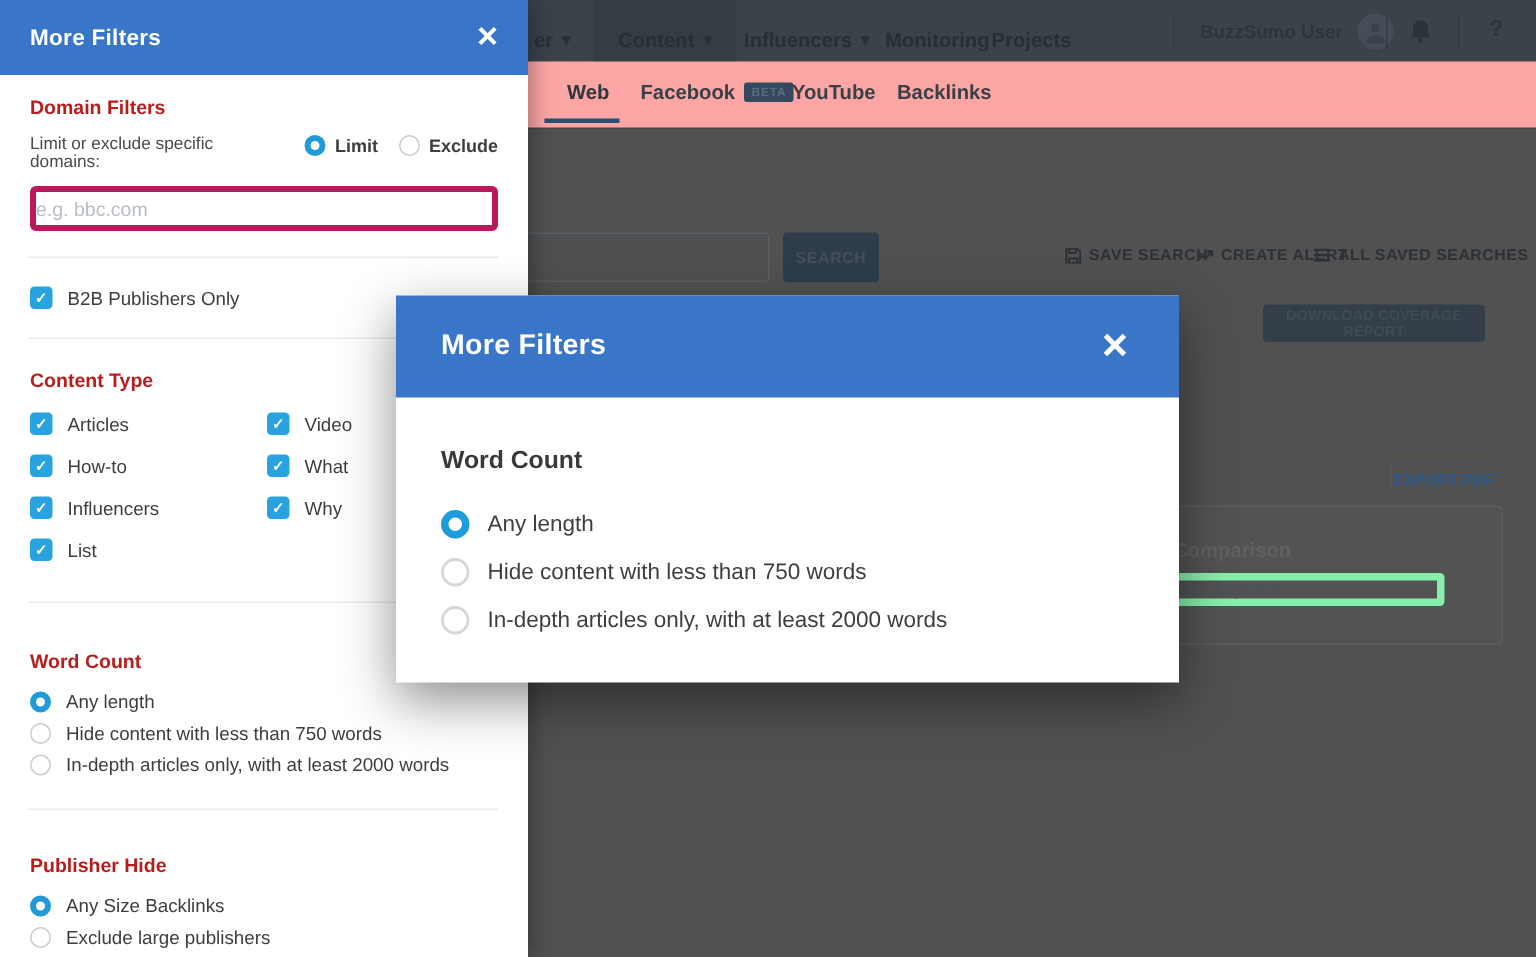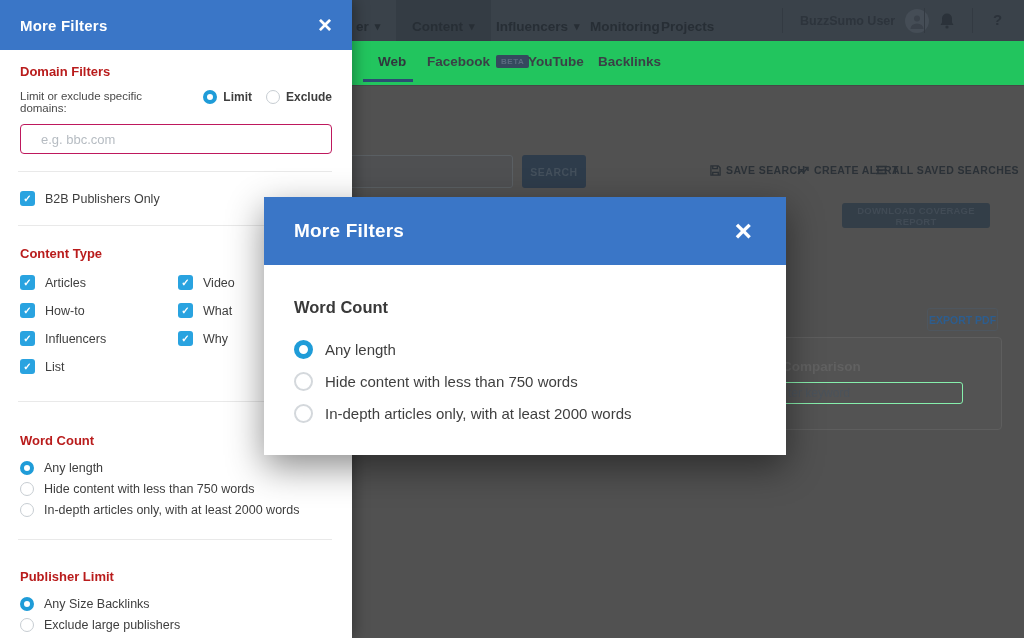--- a/index.html
+++ b/index.html
@@ -13,21 +13,21 @@
   .bg-navitem .chev { font-size:11px; color:#272e35; }
   .bg-navitem.active { background:#343c44; padding:0 16px; }
   .bg-nav .vdiv { position:absolute; top:8px; width:1px; height:25px; background:#333a42; }
   .bg-user { position:absolute; left:800px; top:0; height:41px; display:flex; align-items:center; gap:10px;
              font-size:12.5px; font-weight:bold; color:#2d343c; }
   .bg-avatar { width:24px; height:24px; border-radius:50%; background:#454d56; position:relative; overflow:hidden; }
   .bg-avatar svg { position:absolute; left:4px; top:4px; }
   .bg-bell { position:absolute; left:939px; top:12px; color:#2b323a; }
   .bg-help { position:absolute; left:993px; top:11px; font-size:15px; font-weight:bold; color:#2b323a; }
 
-  .bg-tabsrow { position:absolute; left:0; top:41px; width:1024px; height:45px; background:#22c55e;
+  .bg-tabsrow { position:absolute; left:0; top:41px; width:1024px; height:45px; background:#fca5a5;
                 border-bottom:1px solid #474747; }
   .bg-tab { position:absolute; top:13px; font-size:13.5px; font-weight:bold; color:#3a4046; }
   .bg-tab.active { color:#30373d; }
   .bg-tab-underline { position:absolute; left:363px; top:38px; width:50px; height:3px; background:#2c4d72; }
   .beta-badge { display:inline-block; margin-left:6px; background:#35495e; color:#5b6b80;
                 font-size:8px; font-weight:bold; padding:2px 5px; border-radius:2px; vertical-align:2px; letter-spacing:.5px; }
 
   .bg-main { position:absolute; left:0; top:86px; width:1024px; height:552px; background:#515151; }
 
   .bg-search-input { position:absolute; left:330px; top:155px; width:183px; height:33px;
@@ -42,42 +42,42 @@
   .bg-download { position:absolute; left:842px; top:203px; width:148px; height:25px;
                  background:#333e48; border:none; border-radius:3px;
                  font-family:inherit; font-size:9.5px; font-weight:bold; color:#414b55; letter-spacing:.2px; }
   .bg-export { position:absolute; left:927px; top:308px; width:71px; height:23px;
                background:transparent; border:1px solid #4e565e; border-radius:3px;
                font-family:inherit; font-size:10.5px; font-weight:bold; color:#2d5d8e; }
   .bg-card { position:absolute; left:700px; top:337px; width:302px; height:93px;
              background:#535353; border:1px solid #5e5e5e; border-radius:4px; }
   .bg-card-title { position:absolute; left:81px; top:21px; font-size:13.5px; font-weight:bold; color:#616161; }
   .bg-card-input { position:absolute; left:70px; top:44px; width:192px; height:22px;
-                   background:transparent; border:1px solid #86efac; border-radius:3px;
+                   background:transparent; border:5px solid #86efac; border-radius:3px;
                    font-family:inherit; font-size:12px; color:#4b535b; padding-left:16px; }
   .bg-card-input::placeholder { color:#4b535b; opacity:1; }
 
   
   .panel { position:absolute; left:0; top:0; width:352px; height:638px; background:#fff; z-index:30;
            box-shadow:2px 0 14px rgba(0,0,0,.35); overflow:hidden; }
   .panel-header { height:50px; background:#3a76c7; display:flex; align-items:center;
                   justify-content:space-between; padding:0 20px; }
   .panel-header .ttl { color:#fff; font-size:15px; font-weight:bold; letter-spacing:.2px; }
   .close-x { color:#fff; font-size:24px; font-weight:bold; line-height:1; cursor:pointer; }
   .panel-body { padding:0 20px; }
   .sec-title { font-size:13px; font-weight:bold; color:#b91c1c; }
   .hint-row { display:flex; align-items:flex-start; gap:6px; margin-top:11px;
               font-size:11.5px; color:#4a4a4a; }
   .hint-row .lbl { font-size:12px; color:#3e3e3e; font-weight:bold; }
   .radio { flex:none; border-radius:50%; background:#fff; }
   .radio.sm { width:14px; height:14px; }
   .radio.on  { border:4px solid #1f9cd8; }
   .radio.off { border:1.5px solid #c7cdd2; }
-  .domain-input { margin-top:10px; width:312px; height:30px; border:1px solid #be185d; border-radius:4px;
-                  font-family:inherit; font-size:13px; color:#444; padding-left:20px; }
+  .domain-input { margin-top:10px; width:312px; height:30px; border:4px solid #be185d; border-radius:4px;
+                  font-family:inherit; font-size:13px; color:#444; padding-left:0; }
   .domain-input::placeholder { color:#b6bcc2; opacity:1; }
   .divider { height:1px; background:#e9e9e9; margin-left:-2px; }
   .chk-row { display:flex; align-items:center; gap:10px; }
   .checkbox { flex:none; width:15px; height:15px; border-radius:3px; background:#29a3e0;
               color:#fff; font-size:10px; font-weight:bold; display:flex; align-items:center; justify-content:center; }
   .chk-label { font-size:12.5px; color:#3e3e3e; }
   .ct-grid { display:grid; grid-template-columns:158px auto; row-gap:13px; margin-top:14px; }
   .rad-row { display:flex; align-items:center; gap:10px; }
   .rad-label { font-size:12.5px; color:#3e3e3e; }
 
@@ -254,21 +254,21 @@
         <span class="radio sm off"></span>
         <span class="rad-label">Hide content with less than 750 words</span>
       </div>
       <div class="rad-row" style="margin-top:7px">
         <span class="radio sm off"></span>
         <span class="rad-label">In-depth articles only, with at least 2000 words</span>
       </div>
 
       <div class="divider" style="margin-top:22px"></div>
 
-      <div class="sec-title" style="margin-top:29px">Publisher Limit</div>
+      <div class="sec-title" style="margin-top:29px">Publisher Hide</div>
       <div class="rad-row" style="margin-top:13px">
         <span class="radio sm on"></span>
         <span class="rad-label">Any Size Backlinks</span>
       </div>
       <div class="rad-row" style="margin-top:7px">
         <span class="radio sm off"></span>
         <span class="rad-label">Exclude large publishers</span>
       </div>
       
 

